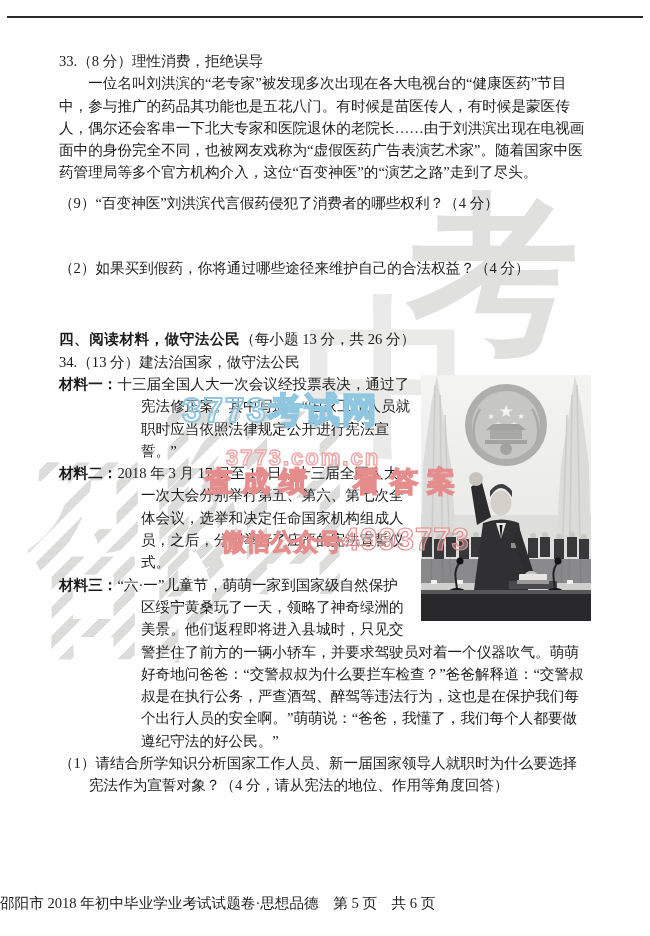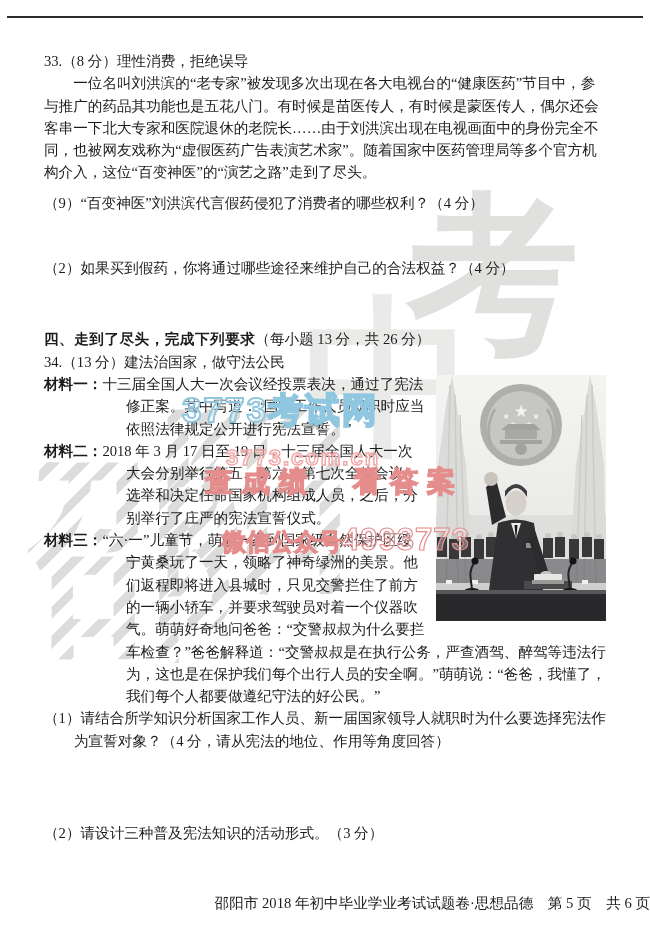--- a/index.html
+++ b/index.html
@@ -2,42 +2,42 @@
 <html style="--wm-site: #8fc6e0; --wm-url: #f0aaaa; --wm-red: #e58c8c; --wm-gray: #e0e0de;"><head>
 <meta charset="utf-8">
 <style>
   html,body{margin:0;padding:0;background:#888;}
   .page{
     position:relative;width:650px;height:936px;margin:0 auto;
     background:#ffffff;overflow:hidden;
     font-family:"Liberation Serif","DejaVu Serif",serif;
     font-size:14.6px;line-height:22.3px;color:#1c1c1c;
   }
-  .content{position:relative;z-index:2;padding:0 44px;}
+  .content{position:relative;z-index:2;padding:0 59px;}
   .topline{height:2px;background:#2b2b2b;margin:16px 7px 0 7px;}
   p{margin:0;}
   .q-head{margin-top:32px;}
   .passage{text-indent:2em;}
   .sub1{margin-top:8px;}
   .gap-a{margin-top:43px;}
   .sec-head{margin-top:49px;}
   .sec-head b{font-family:"Liberation Sans","DejaVu Sans",sans-serif;font-weight:bold;letter-spacing:.5px;}
   .materials{margin-top:0;}
   .material{margin-left:82px;text-indent:-82px;}
   .mlabel{font-family:"Liberation Sans","DejaVu Sans",sans-serif;font-weight:bold;}
   .photo{
     float:right;width:170px;height:246px;margin:2px 0 6px 10px;
     padding:0;background:#eeeeec;
   }
   .photo svg{display:block;}
   .hang{margin-left:30px;text-indent:-30px;}
   .gap-b{margin-top:70px;}
   .footer{
     position:absolute;left:0;right:0;top:892px;z-index:2;
-    text-align:right;font-size:14.6px;color:#1c1c1c;
+    text-align:left;font-size:14.6px;color:#1c1c1c;
   }
   
   .wm{position:absolute;pointer-events:none;line-height:1;white-space:nowrap;}
   .wm-gray{z-index:1;font-family:"Liberation Sans","DejaVu Sans",sans-serif;font-weight:bold;}
   .wm-hatch{
     background:repeating-linear-gradient(135deg,#dcdcda 0 9px,rgba(255,255,255,0) 9px 21px);
     -webkit-background-clip:text;background-clip:text;color:transparent;
   }
   .wm-solid{color:var(--wm-gray,#e2e2e0);}
   .wm-g1{left:28px;top:452px;font-size:212px;}
@@ -75,21 +75,21 @@
 
   <div class="topline"></div>
 
   <main class="content">
 
     <p class="q-head">33.（8 分）理性消费，拒绝误导</p>
     <p class="passage">一位名叫刘洪滨的“老专家”被发现多次出现在各大电视台的“健康医药”节目中，参与推广的药品其功能也是五花八门。有时候是苗医传人，有时候是蒙医传人，偶尔还会客串一下北大专家和医院退休的老院长……由于刘洪滨出现在电视画面中的身份完全不同，也被网友戏称为“虚假医药广告表演艺术家”。随着国家中医药管理局等多个官方机构介入，这位“百变神医”的“演艺之路”走到了尽头。</p>
     <p class="sub1">（9）“百变神医”刘洪滨代言假药侵犯了消费者的哪些权利？（4 分）</p>
     <p class="gap-a">（2）如果买到假药，你将通过哪些途径来维护自己的合法权益？（4 分）</p>
 
-    <p class="sec-head"><b>四、走到了尽头，完成下列要求</b><span>（每小题 13 分，共 26 分）</span></p>
+    <p class="sec-head"><b>四、阅读材料，做守法公民</b><span>（每小题 13 分，共 26 分）</span></p>
     <p>34.（13 分）建法治国家，做守法公民</p>
 
     <div class="materials">
 
       <figure class="photo">
         <svg width="170" height="246" viewBox="0 0 170 246" xmlns="http://www.w3.org/2000/svg">
           <defs>
             <linearGradient id="pbg" x1="0" y1="0" x2="0" y2="1">
               <stop offset="0" stop-color="#f4f4f2"></stop>
               <stop offset="1" stop-color="#e4e4e2"></stop>
@@ -183,21 +183,20 @@
           </g>
         </svg>
       </figure>
 
       <p class="material"><span class="mlabel">材料一：</span><span>十三届全国人大一次会议经投票表决，通过了宪法修正案。其中写道：“国家工作人员就职时应当依照法律规定公开进行宪法宣誓。”</span></p>
       <p class="material"><span class="mlabel">材料二：</span><span>2018 年 3 月 17 日至 19 日，十三届全国人大一次大会分别举行第五、第六、第七次全体会议，选举和决定任命国家机构组成人员，之后，分别举行了庄严的宪法宣誓仪式。</span></p>
       <p class="material"><span class="mlabel">材料三：</span><span>“六·一”儿童节，萌萌一家到国家级自然保护区绥宁黄桑玩了一天，领略了神奇绿洲的美景。他们返程即将进入县城时，只见交警拦住了前方的一辆小轿车，并要求驾驶员对着一个仪器吹气。萌萌好奇地问爸爸：“交警叔叔为什么要拦车检查？”爸爸解释道：“交警叔叔是在执行公务，严查酒驾、醉驾等违法行为，这也是在保护我们每个出行人员的安全啊。”萌萌说：“爸爸，我懂了，我们每个人都要做遵纪守法的好公民。”</span></p>
     </div>
 
     <p class="hang">（1）请结合所学知识分析国家工作人员、新一届国家领导人就职时为什么要选择宪法作为宣誓对象？（4 分，请从宪法的地位、作用等角度回答）</p>
-    <p class="gap-b">（2）请设计三种普及宪法知识的活动形式。（3 分）</p>
   </main>
 
   <span class="wm wm-color wm-site">3773考试网</span>
   <span class="wm wm-color wm-url">3773.com.cn</span>
   <span class="wm wm-color wm-slogan">查成绩　看答案</span>
   <span class="wm wm-color wm-wechat"><span>微信公众号</span><span class="big">4993773</span></span>
 
   <footer class="footer">邵阳市 2018 年初中毕业学业考试试题卷·思想品德　第 5 页　共 6 页</footer>
 </div>
 

